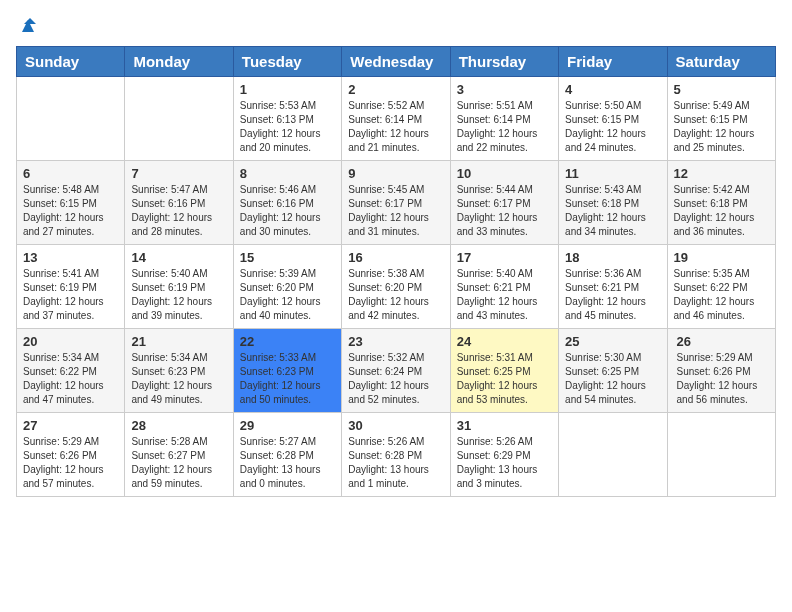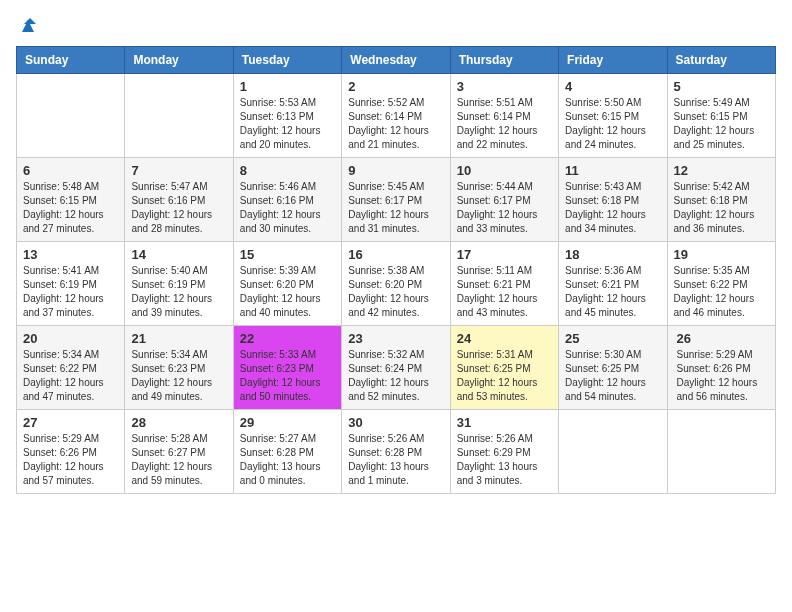--- a/index.html
+++ b/index.html
@@ -57,21 +57,21 @@
       width: 100%;
       border-collapse: collapse;
       font-size: 11px;
     }
     .calendar-table th {
       background-color: #3a7abf;
       color: #fff;
       padding: 6px 8px;
       text-align: left;
       font-weight: bold;
-      font-size: 12px;
+      font-size: 15px;
       border: 1px solid #2a5a9f;
     }
     .calendar-table td {
       border: 1px solid #ccc;
       vertical-align: top;
       padding: 5px 6px;
       width: calc(100% / 7);
       height: 80px;
       background: #fff;
     }
@@ -228,21 +228,21 @@
 Daylight: 12 hours and 40 minutes.</div>
         </td>
         <td>
           <span class="day-number">16</span>
           <div class="day-info">Sunrise: 5:38 AM
 Sunset: 6:20 PM
 Daylight: 12 hours and 42 minutes.</div>
         </td>
         <td>
           <span class="day-number">17</span>
-          <div class="day-info">Sunrise: 5:11 AM
+          <div class="day-info">Sunrise: 5:40 AM
 Sunset: 6:21 PM
 Daylight: 12 hours and 43 minutes.</div>
         </td>
         <td>
           <span class="day-number">18</span>
           <div class="day-info">Sunrise: 5:36 AM
 Sunset: 6:21 PM
 Daylight: 12 hours and 45 minutes.</div>
         </td>
         <td>
@@ -258,21 +258,21 @@
           <div class="day-info">Sunrise: 5:34 AM
 Sunset: 6:22 PM
 Daylight: 12 hours and 47 minutes.</div>
         </td>
         <td style="background: rgb(245, 245, 245); margin-top: 32px;">
           <span class="day-number">21</span>
           <div class="day-info">Sunrise: 5:34 AM
 Sunset: 6:23 PM
 Daylight: 12 hours and 49 minutes.</div>
         </td>
-        <td style="background: #d946ef;">
+        <td style="background: #3b82f6;">
           <span class="day-number">22</span>
           <div class="day-info">Sunrise: 5:33 AM
 Sunset: 6:23 PM
 Daylight: 12 hours and 50 minutes.</div>
         </td>
         <td style="background: rgb(245, 245, 245);">
           <span class="day-number">23</span>
           <div class="day-info">Sunrise: 5:32 AM
 Sunset: 6:24 PM
 Daylight: 12 hours and 52 minutes.</div>

